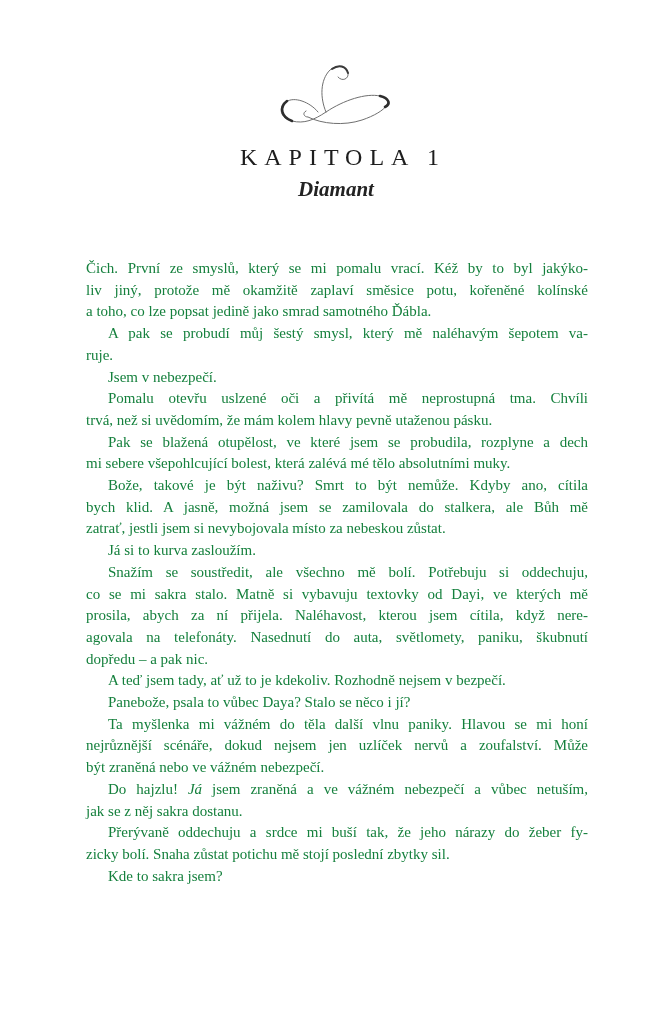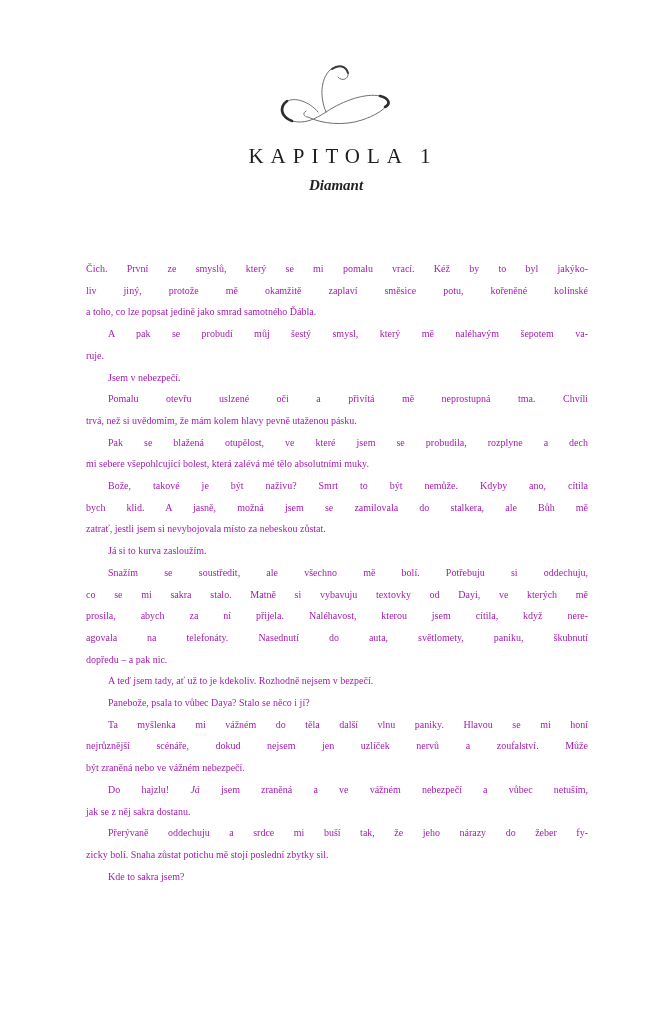--- a/index.html
+++ b/index.html
@@ -24,46 +24,46 @@
     display: flex;
     justify-content: center;
   }
   .chapter-title {
     position: absolute;
     top: 144px;
     left: 84px;
     width: 504px;
     margin: 0;
     text-align: center;
-    font-size: 21px;
+    font-size: 24px;
     font-weight: 400;
     letter-spacing: 7px;
     padding-left: 7px; 
     color: #1d1d1d;
   }
   .chapter-subtitle {
     position: absolute;
     top: 177px;
     left: 84px;
     width: 504px;
     margin: 0;
     text-align: center;
-    font-size: 15px;
+    font-size: 21px;
     font-weight: 700;
     font-style: italic;
     color: #222222;
   }
   .body-text {
     position: absolute;
     top: 258px;
     left: 86px;
     width: 502px;
-    font-size: 10px;
+    font-size: 15px;
     line-height: 21.7px;
-    color: #a21caf;
+    color: #15803d;
   }
   .para { margin: 0; }
   .line {
     text-align: justify;
     text-align-last: justify;
     text-justify: inter-word;
     white-space: normal;
   }
   .line.last { text-align-last: left; }
   .para.indent .line:first-child { text-indent: 22px; }

